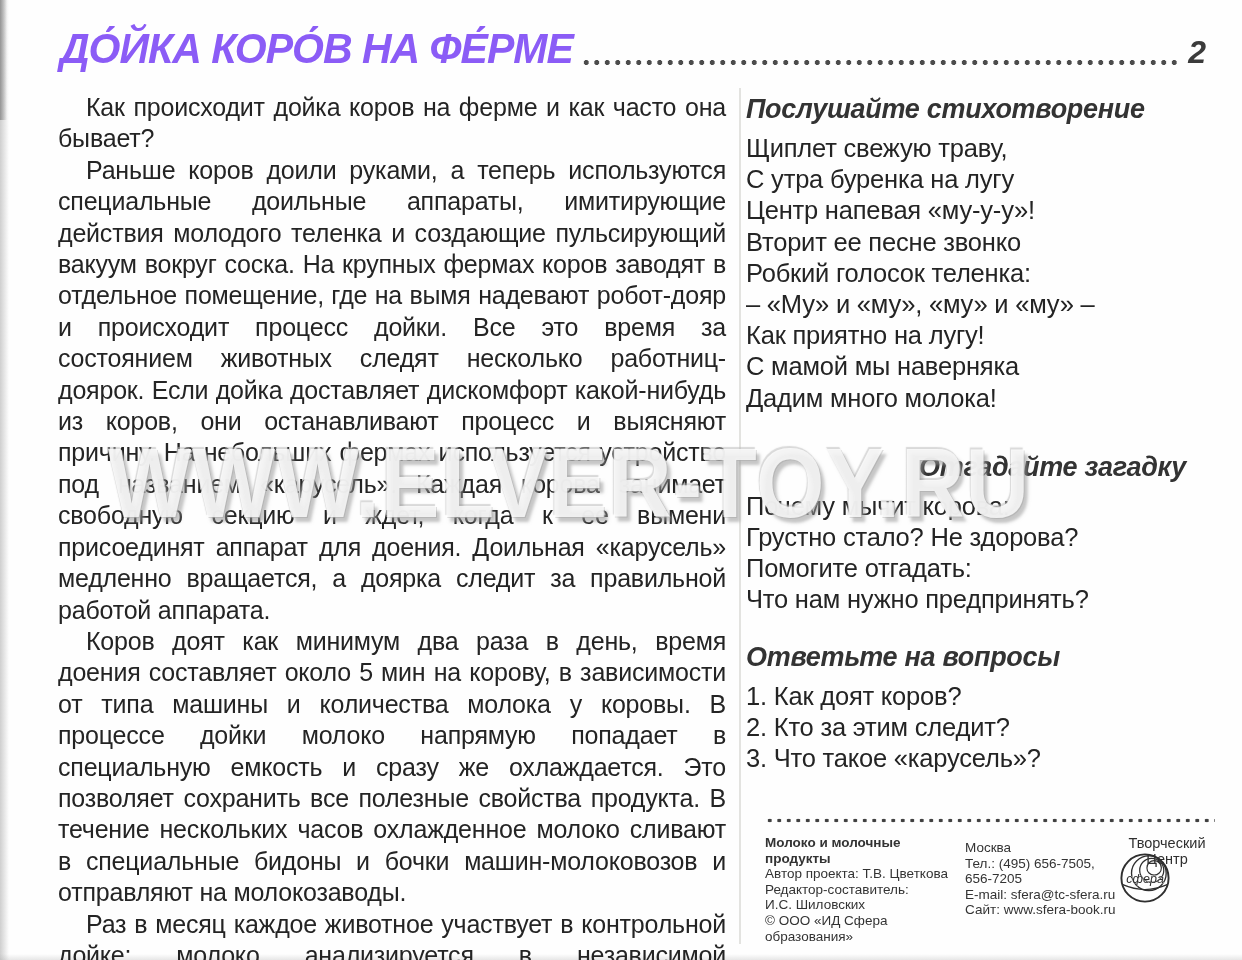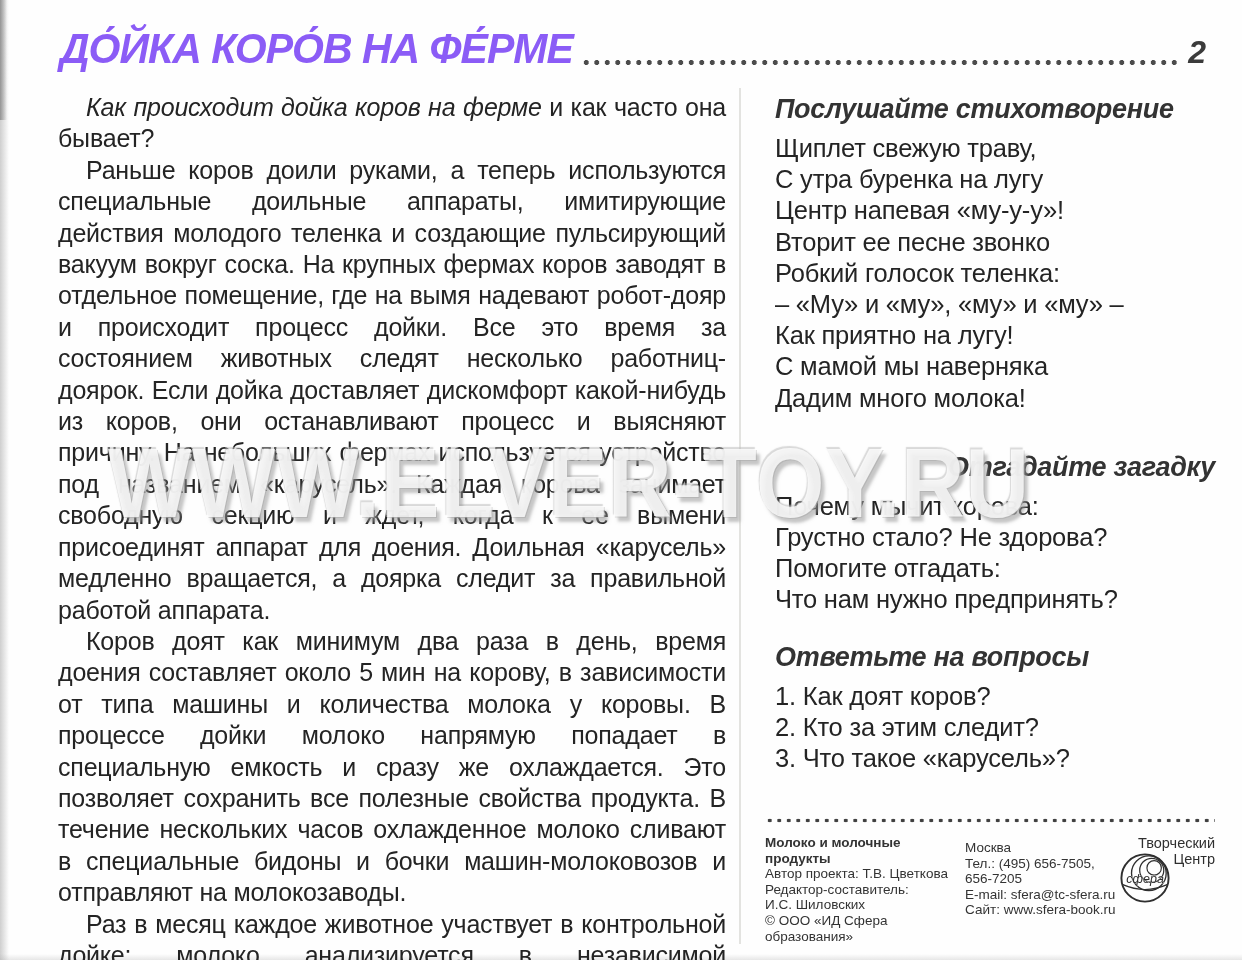--- a/index.html
+++ b/index.html
@@ -57,29 +57,29 @@
   }
 
   
   .article-column{
     position:absolute;left:58px;top:92px;width:668px;
     font-size:25px;line-height:31.4px;letter-spacing:-0.2px;
     text-align:justify;
     z-index:2;
   }
   .article-column p{margin:0;text-indent:28px;}
-  .intro-italic{font-style:italic;}
+  .intro-italic{}
 
   .column-divider{
     position:absolute;left:739px;top:88px;height:856px;width:2px;
     background:#e3e3e0;z-index:2;
   }
 
   .right-column{
-    position:absolute;left:775px;top:92px;width:440px;
+    position:absolute;left:746px;top:92px;width:440px;
     font-size:25.5px;line-height:31.2px;letter-spacing:-0.2px;
     z-index:2;
   }
   .section-heading{
     font-size:27px;font-weight:bold;font-style:italic;color:#333;
     line-height:34px;margin:0 0 7px 0;letter-spacing:-0.3px;
   }
   .heading-gap1{margin-top:36px;text-align:right;}
   .heading-gap2{margin-top:24px;}
   .poem-line,.riddle-line,.question-item{white-space:nowrap;}
@@ -98,21 +98,21 @@
     background-size:9.5px 5px;background-repeat:repeat-x;background-position:left center;
   }
   .footer-cols{display:flex;}
   .footer-col1{width:200px;flex:none;}
   .footer-col2{width:152px;flex:none;margin-top:5px;}
   .footer-series-title{font-weight:bold;}
   .publisher-logo{
     margin-left:auto;position:relative;width:96px;height:100px;
     font-size:14.5px;line-height:16px;color:#2f2f2f;
   }
-  .logo-line1,.logo-line2{text-align:right;white-space:nowrap;}
+  .logo-line1,.logo-line2{text-align:center;white-space:nowrap;}
   .sfera-logo-icon{position:absolute;left:0;top:17px;}
 
   
   .watermark{
     position:absolute;left:108px;top:432px;width:1080px;
     font-size:88px;font-weight:800;letter-spacing:1px;white-space:nowrap;
     color:rgba(255,255,255,0.8);
     text-shadow:4px 5px 3px rgba(150,150,150,.55),
                 -1px -1px 1px rgba(185,185,185,.55),
                  1px 1px 0 rgba(200,200,200,.6);

